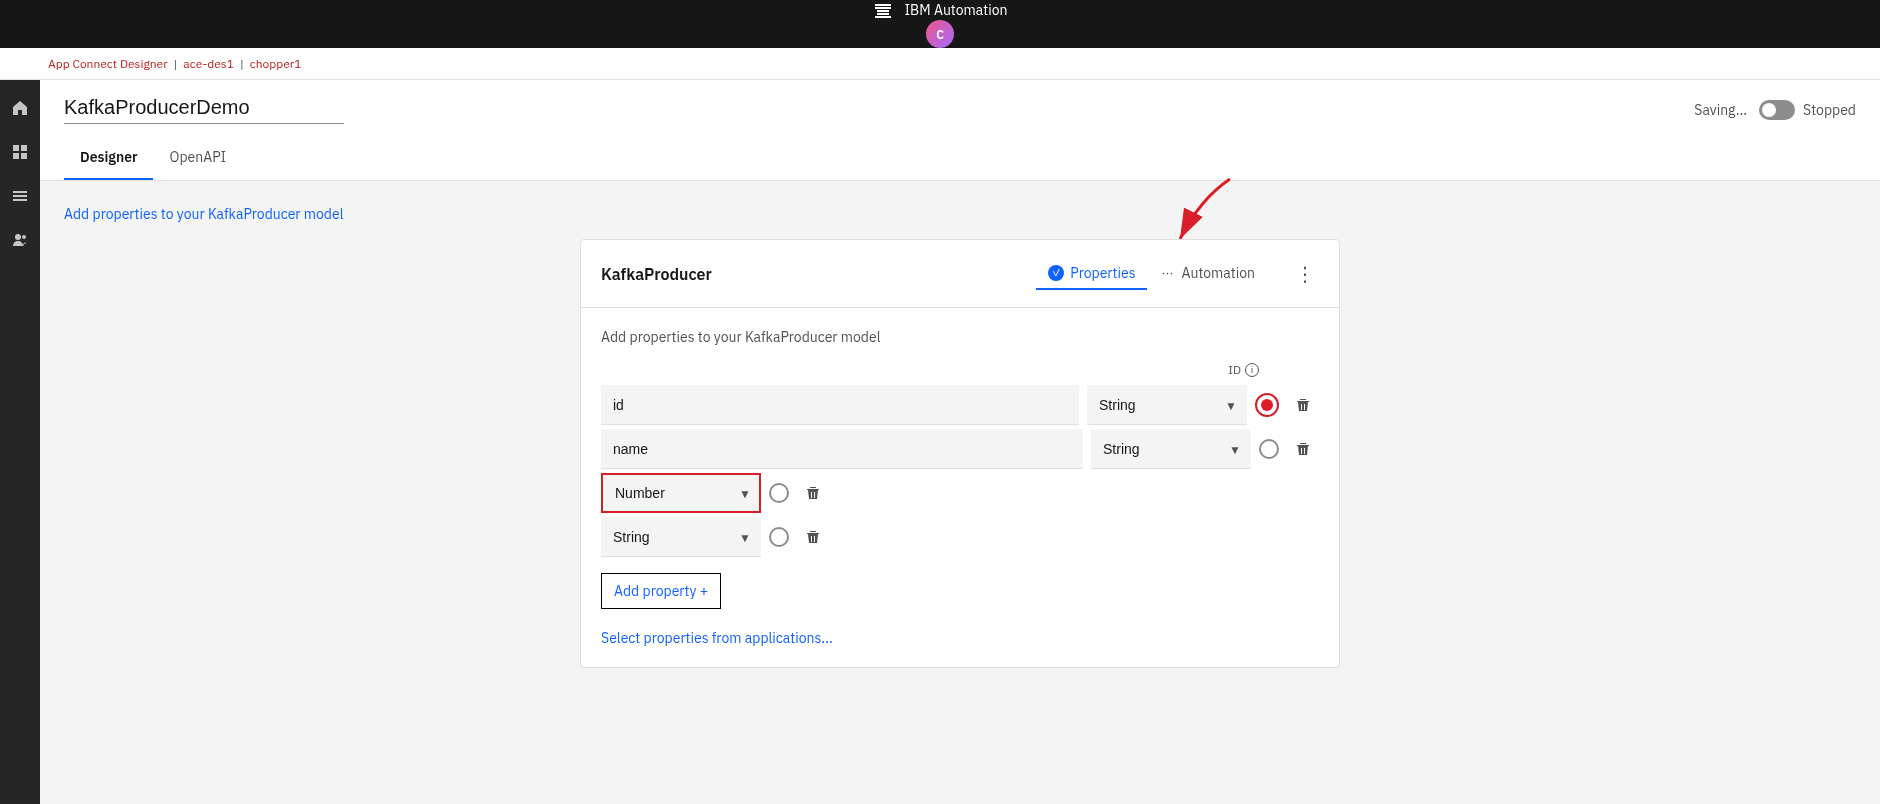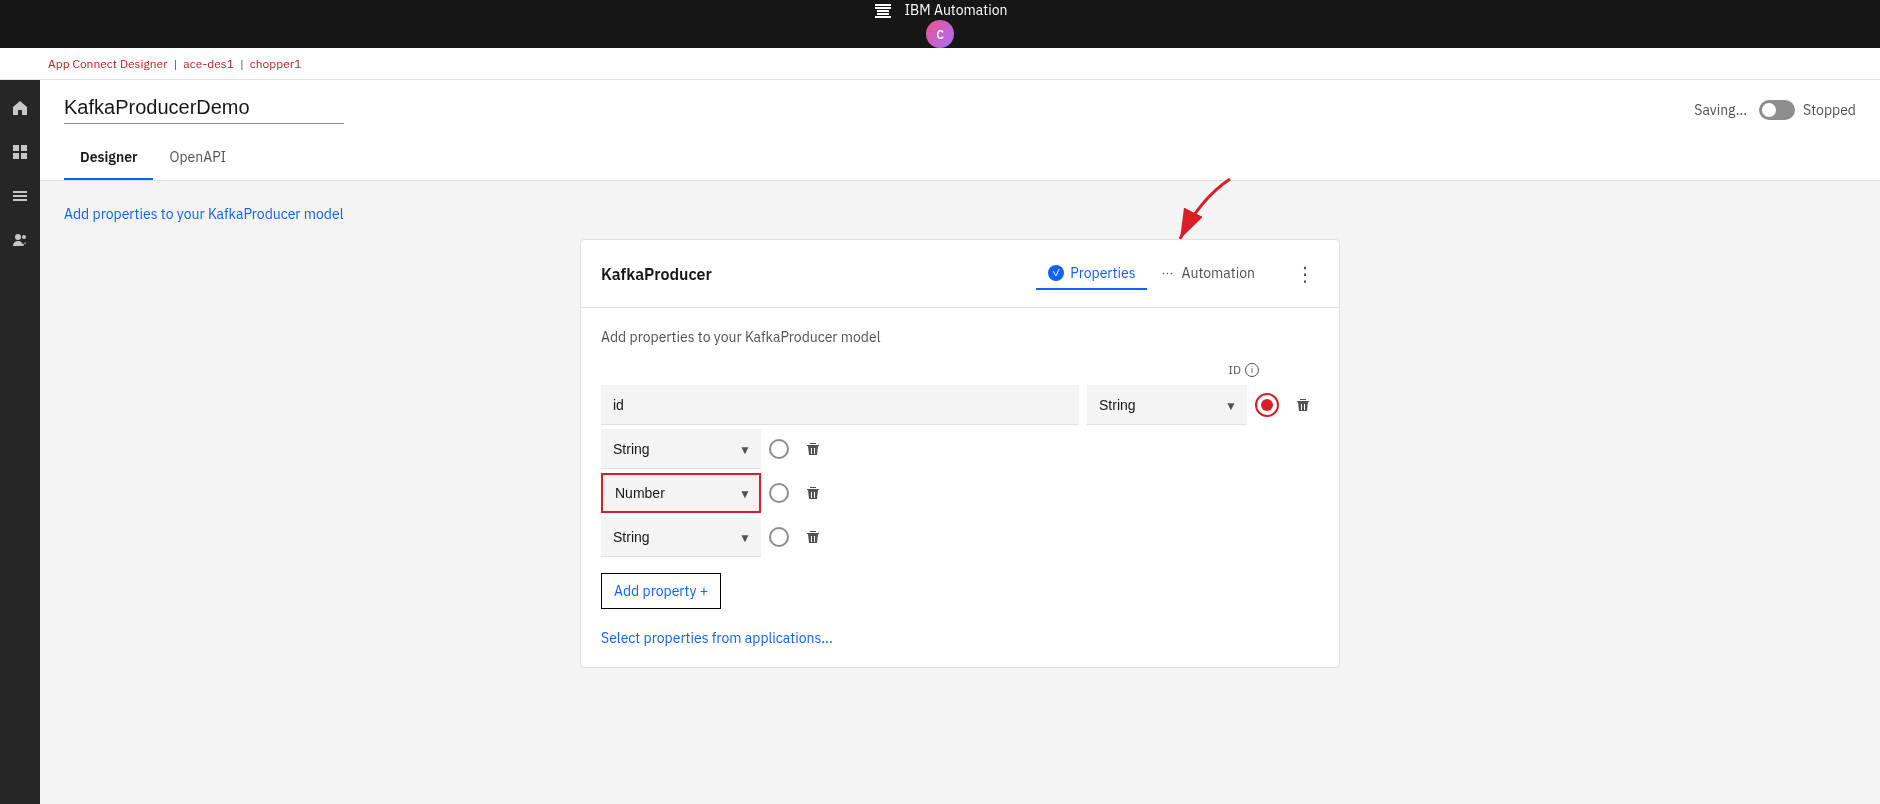--- a/index.html
+++ b/index.html
@@ -538,20 +538,21 @@
               </div>
               <div class="delete-icon">
                 <svg width="16" height="16" viewBox="0 0 16 16" fill="none">
                   <path d="M5 2h6v1H5zM2 4h12v1H2zM3 5l1 9h8l1-9H3zm3 2h1v6H6V7zm3 0h1v6H9V7z" fill="#525252"></path>
                 </svg>
               </div>
             </div>
 
             
             <div class="property-row">
+              <input class="property-name-input" type="text" value="name" style="">
               <div class="select-wrapper">
                 <select class="property-type-select">
                   <option>String</option>
                   <option>Number</option>
                   <option>Boolean</option>
                 </select>
                 <span class="select-chevron">▼</span>
               </div>
               <div class="radio-btn"></div>
               <div class="delete-icon">

